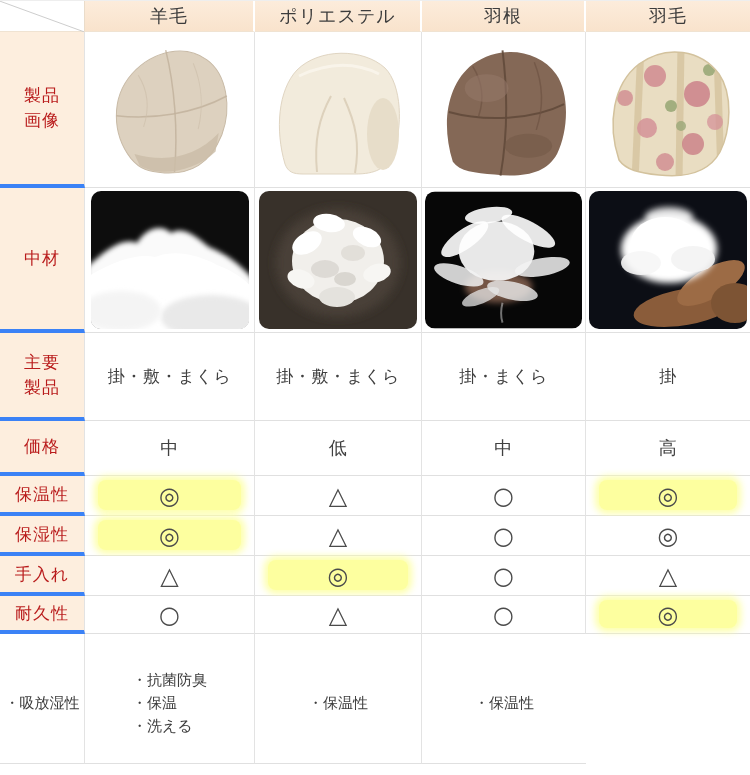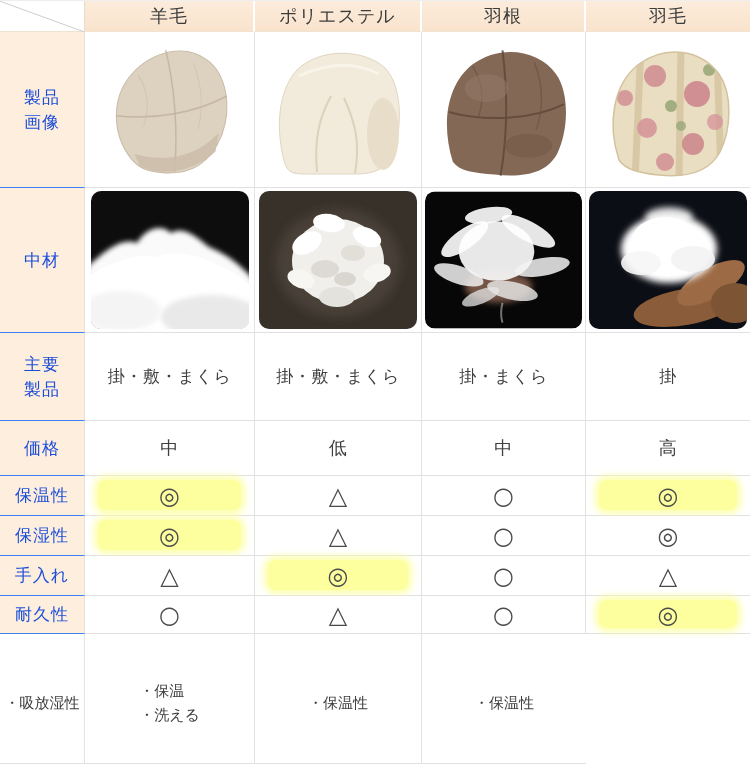--- a/index.html
+++ b/index.html
@@ -31,22 +31,22 @@
     border-right:2px solid #ffffff;
     border-bottom:1px solid #f0e3d2;
     font-size:18px; color:#3c3c3c; letter-spacing:1px;
   }
   .hd.last { border-right:none;align-items:center; }
   .corner { background:#ffffff; border-right:1px solid #eadcca; border-bottom:1px solid #f0e3d2; padding:0; }
   .corner svg { display:block; }
   
   .rh {
     background:#fdeede;
-    border-bottom:1px solid #3b82f6;
-    font-size:17px; color:#1d4ed8;
+    border-bottom:4px solid #3b82f6;
+    font-size:17px; color:#b91c1c;
   }
   .rh span { white-space:pre-line; text-align:center; line-height:1.45; letter-spacing:1px; }
   .txt { font-size:17px; color:#404040; letter-spacing:0.5px; }
   .price { font-size:18px; }
   .sym-cell .sym {
     position:relative; z-index:1;
     font-family:"DejaVu Sans",sans-serif;
     font-size:24px; color:#4b4b4b; line-height:1;
   }
   .hl {
@@ -360,20 +360,21 @@
       <span class="sym">◎</span>
     </div>
 
   <div class="cell notes-cell">
     <div class="note-box">
       <div class="note-item">・吸放湿性</div>
     </div>
   </div>
   <div class="cell notes-cell">
     <div class="note-box">
+      <div class="note-item">・抗菌防臭</div>
       <div class="note-item">・保温</div>
       <div class="note-item">・洗える</div>
     </div>
   </div>
   <div class="cell notes-cell">
     <div class="note-box">
       <div class="note-item">・保温性</div>
     </div>
   </div>
   <div class="cell notes-cell last">

